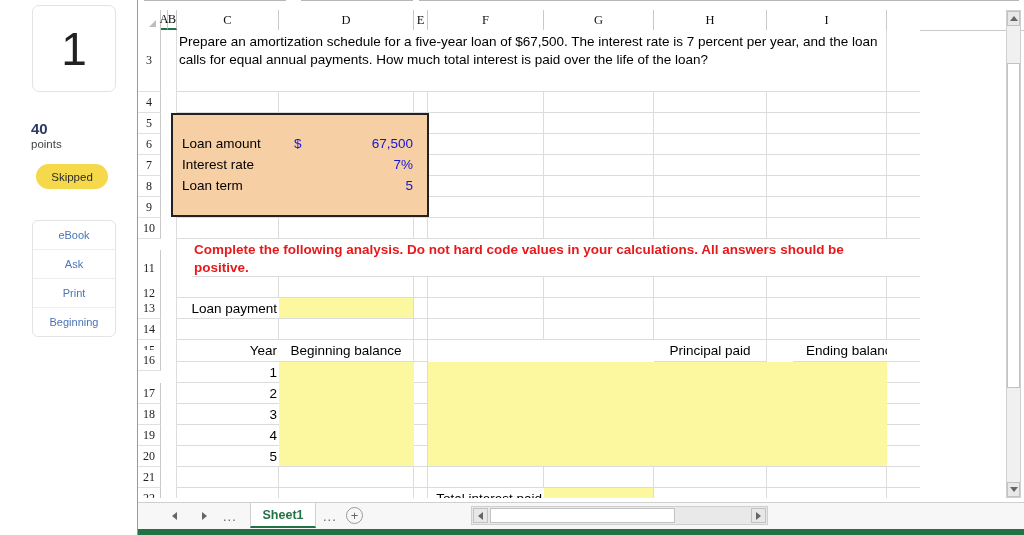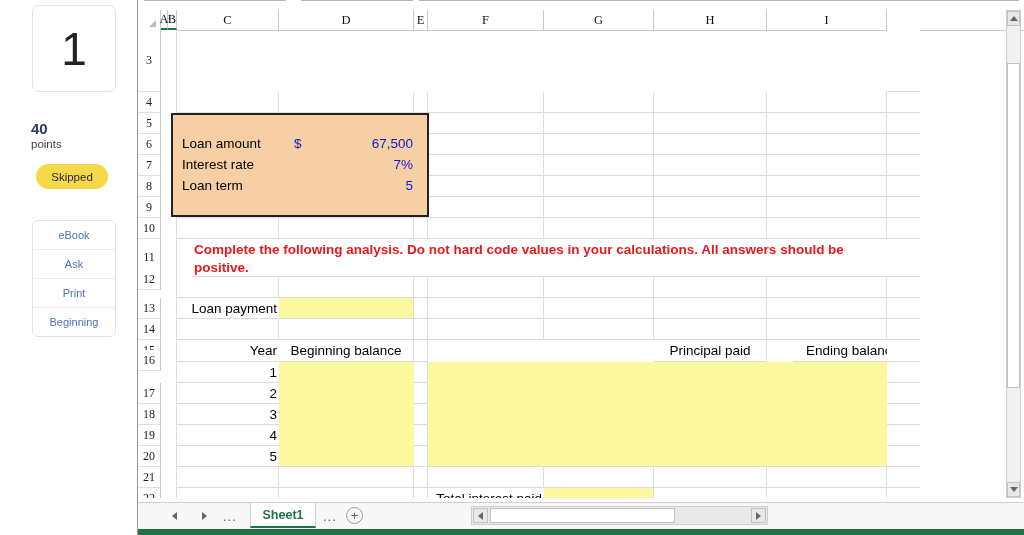--- a/index.html
+++ b/index.html
@@ -172,35 +172,36 @@
     <div class="grid">
 
       <div class="rowhdr" style="top:0px;height:62px;">3</div>
       <div class="rowhdr" style="top:62px;height:21px;">4</div>
       <div class="rowhdr" style="top:83px;height:21px;">5</div>
       <div class="rowhdr" style="top:104px;height:21px;">6</div>
       <div class="rowhdr" style="top:125px;height:21px;">7</div>
       <div class="rowhdr" style="top:146px;height:21px;">8</div>
       <div class="rowhdr" style="top:167px;height:21px;">9</div>
       <div class="rowhdr" style="top:188px;height:21px;">10</div>
-      <div class="rowhdr" style="top:209px;height:38px;">11</div>
-      <div class="rowhdr" style="top:239px;height:21px;">12</div>
+      <div class="rowhdr" style="top:220px;height:38px;">11</div>
+      <div class="rowhdr" style="top:253px;height:21px;">12</div>
       <div class="rowhdr" style="top:268px;height:21px;">13</div>
       <div class="rowhdr" style="top:289px;height:21px;">14</div>
       <div class="rowhdr" style="top:310px;height:22px;">15</div>
       <div class="rowhdr" style="top:320px;height:21px;">16</div>
       <div class="rowhdr" style="top:353px;height:21px;">17</div>
       <div class="rowhdr" style="top:374px;height:21px;">18</div>
       <div class="rowhdr" style="top:395px;height:21px;">19</div>
       <div class="rowhdr" style="top:416px;height:21px;">20</div>
       <div class="rowhdr" style="top:437px;height:21px;">21</div>
       <div class="rowhdr" style="top:458px;height:21px;">22</div>
 
       <div class="cell" style="left:23px;top:0px;width:16px;height:479px;border-bottom:none;"></div>
 
+      <div class="cell q-text" style="left:39px;top:0px;width:710px;height:62px;">Prepare an amortization schedule for a five-year loan of $67,500. The interest rate is 7 percent per year, and the loan calls for equal annual payments. How much total interest is paid over the life of the loan?</div>
       <div class="cell" style="left:749px;top:0px;width:33px;height:62px;border-right:none;"></div>
 
       <div class="cell" style="left:39px;top:62px;width:102px;height:21px;"></div>
       <div class="cell" style="left:141px;top:62px;width:135px;height:21px;"></div>
       <div class="cell" style="left:276px;top:62px;width:14px;height:21px;"></div>
       <div class="cell" style="left:290px;top:62px;width:116px;height:21px;"></div>
       <div class="cell" style="left:406px;top:62px;width:110px;height:21px;"></div>
       <div class="cell" style="left:516px;top:62px;width:113px;height:21px;"></div>
       <div class="cell" style="left:629px;top:62px;width:120px;height:21px;"></div>
       <div class="cell" style="left:749px;top:62px;width:33px;height:21px;border-right:none;"></div>

